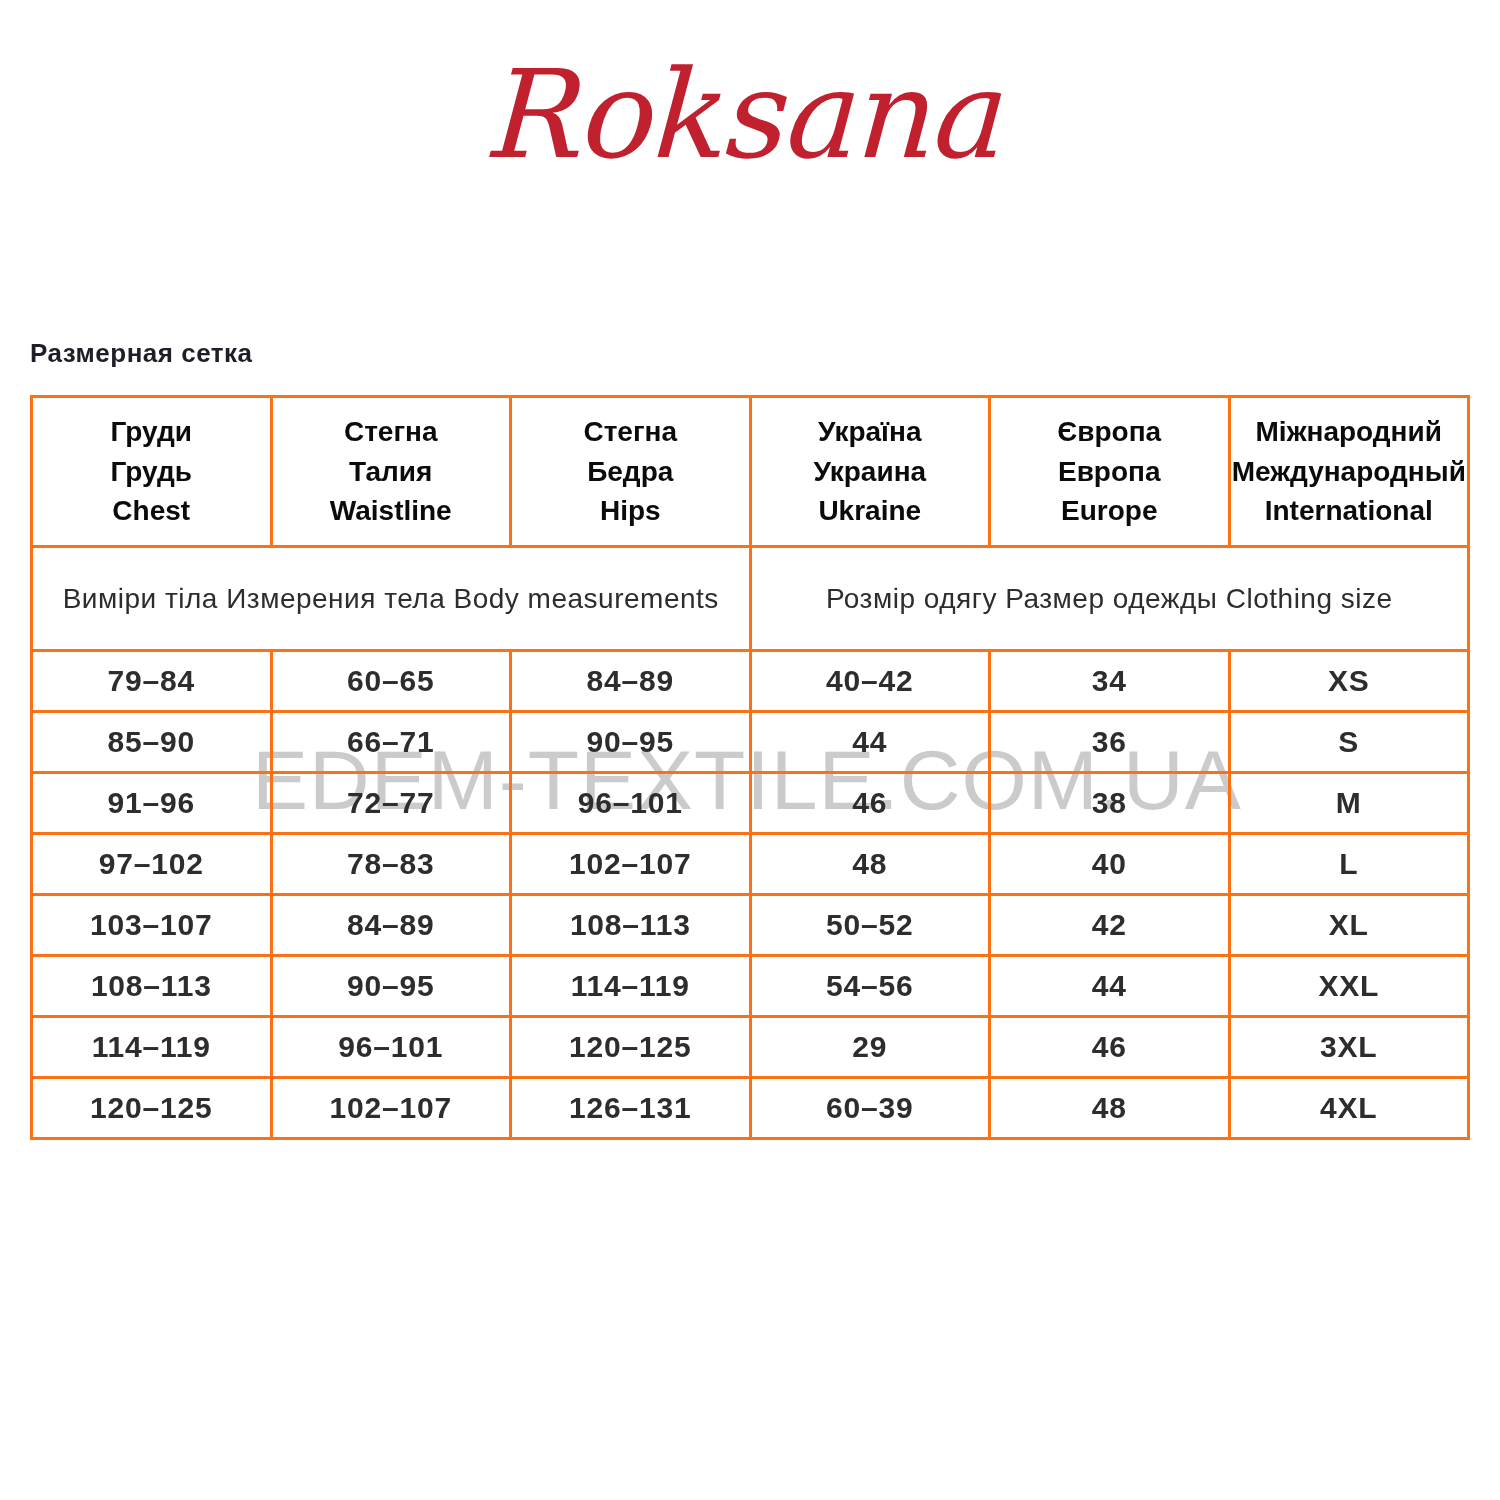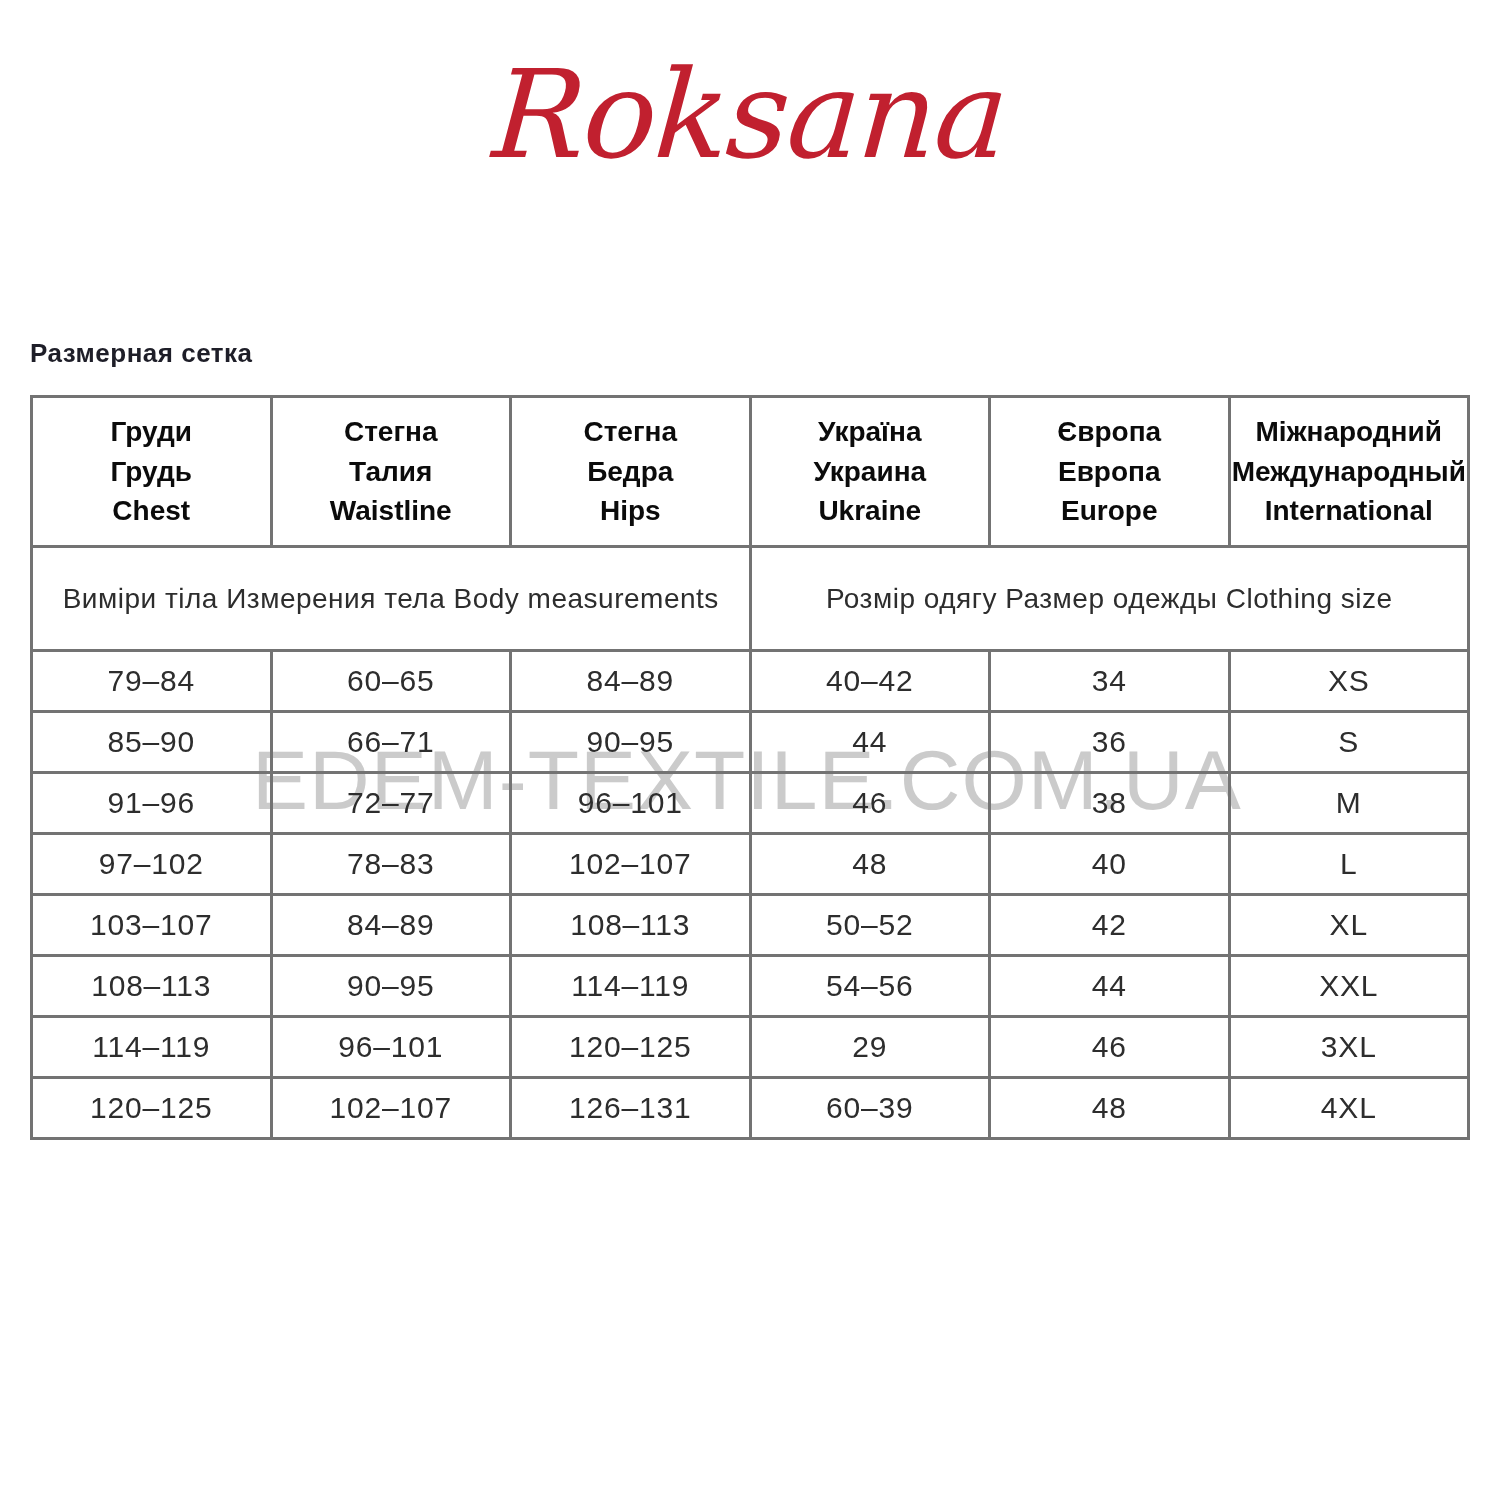--- a/index.html
+++ b/index.html
@@ -64,21 +64,21 @@
     left: 30px;
     top: 395px;
     z-index: 2;
     width: 1440px;
     border-collapse: collapse;
     table-layout: fixed;
     background: transparent;
   }
   table.size-table th,
   table.size-table td {
-    border: 3px solid #737373;
+    border: 3px solid #f97316;
     text-align: center;
     vertical-align: middle;
     padding: 0;
     background: transparent;
   }
   tr.header-row th {
     height: 147px;
     font-size: 28px;
     font-weight: bold;
     color: #0b0b0b;
@@ -91,21 +91,21 @@
     height: 101px;
     font-size: 28px;
     font-weight: normal;
     color: #2d2d2d;
     line-height: 1.12;
     letter-spacing: 0.5px;
   }
   tr.data-row td {
     height: 58px;
     font-size: 30px;
-    font-weight: normal;
+    font-weight: bold;
     color: #2d2d2d;
     letter-spacing: 0.8px;
   }
 </style>
 </head>
 <body>
 
 <div class="page">
 
   <div class="logo">Roksana</div>

